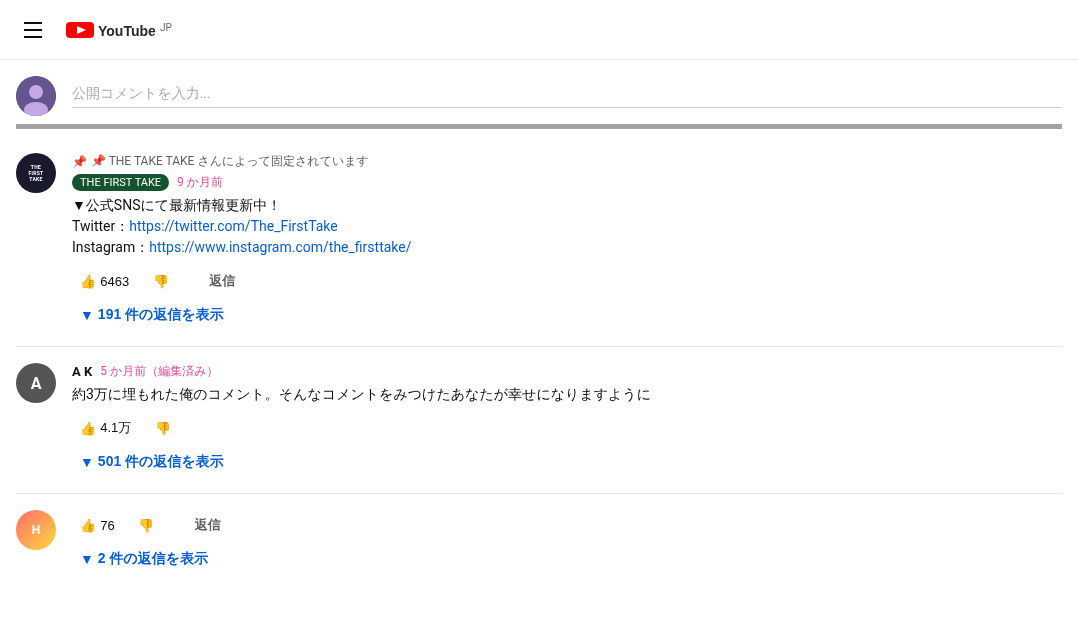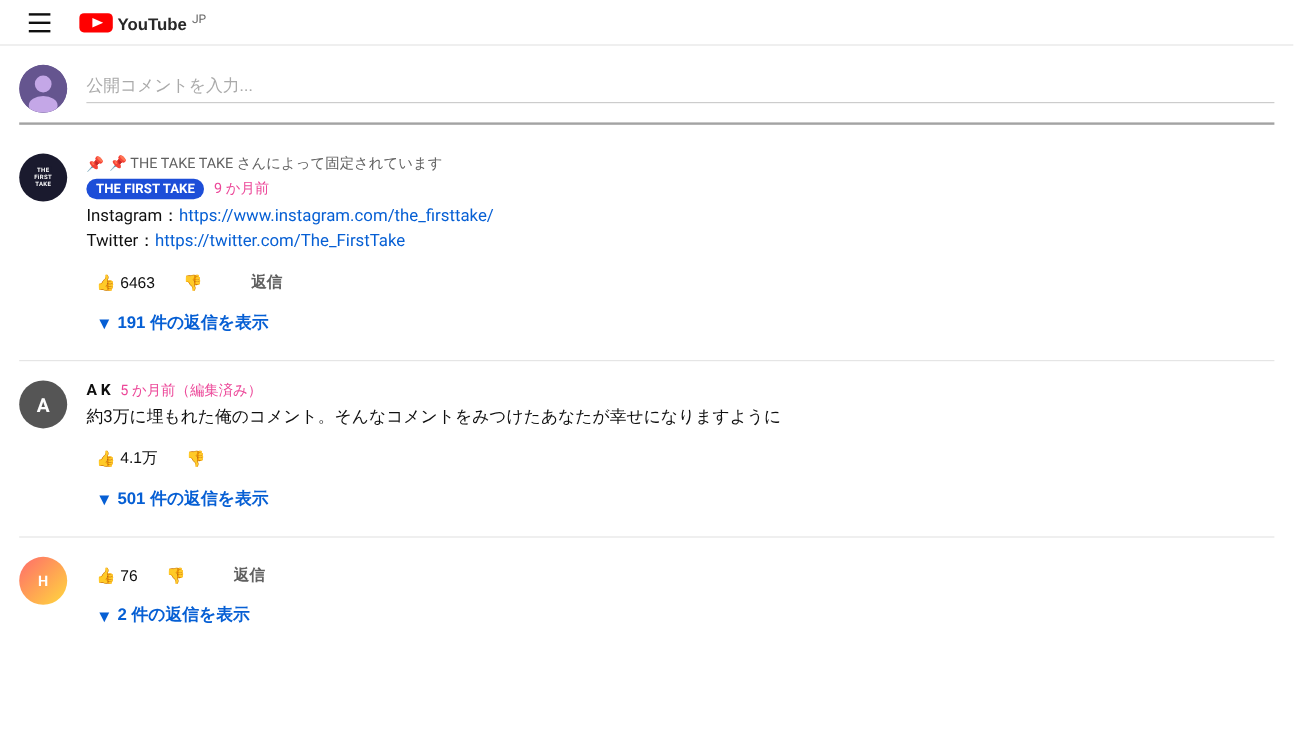--- a/index.html
+++ b/index.html
@@ -11,21 +11,21 @@
       width: 1078px;
       min-height: 626px;
       overflow-x: hidden;
     }
 
     
     .header {
       display: flex;
       align-items: center;
       padding: 0 16px;
-      height: 38px;
+      height: 60px;
       border-bottom: 1px solid #e5e5e5;
       position: sticky;
       top: 0;
       background: #fff;
       z-index: 100;
     }
     .header-left {
       display: flex;
       align-items: center;
       gap: 16px;
@@ -98,21 +98,21 @@
     .main-content {
       padding: 0 16px;
     }
 
     
     .comment-input-row {
       display: flex;
       align-items: center;
       gap: 16px;
       padding: 16px 0 8px 0;
-      border-bottom: 2px solid #a3a3a3;
+      border-bottom: 5px solid #a3a3a3;
     }
     .avatar-sm {
       width: 40px;
       height: 40px;
       border-radius: 50%;
       background: #65558f;
       flex-shrink: 0;
       display: flex;
       align-items: center;
       justify-content: center;
@@ -202,24 +202,24 @@
       margin-bottom: 4px;
     }
 
     .comment-header {
       display: flex;
       align-items: center;
       gap: 8px;
       margin-bottom: 4px;
     }
     .channel-badge {
-      background: #1d4ed8;
+      background: #14532d;
       color: #fff;
       font-size: 11px;
-      font-weight: bold;
+      font-weight: normal;
       padding: 2px 8px;
       border-radius: 12px;
     }
     .comment-author {
       font-size: 13px;
       font-weight: bold;
       color: #0f0f0f;
     }
     .comment-time {
       font-size: 12px;
@@ -340,22 +340,23 @@
           <span>📌</span>
           <span>📌 THE TAKE TAKE さんによって固定されています</span>
         </div>
 
         <div class="comment-header">
           <span class="channel-badge">THE FIRST TAKE</span>
           <span class="comment-time">9 か月前</span>
         </div>
 
         <div class="comment-text">
+          <div>▼公式SNSにて最新情報更新中！</div>
+          <div>Twitter：<a class="comment-link" href="#">https://twitter.com/The_FirstTake</a></div>
           <div>Instagram：<a class="comment-link" href="#">https://www.instagram.com/the_firsttake/</a></div>
-          <div>Twitter：<a class="comment-link" href="#">https://twitter.com/The_FirstTake</a></div>
         </div>
 
         <div class="comment-actions">
           <button class="action-btn">
             <span>👍</span>
             <span class="like-count">6463</span>
           </button>
           <button class="action-btn">
             <span>👎</span>
           </button>

